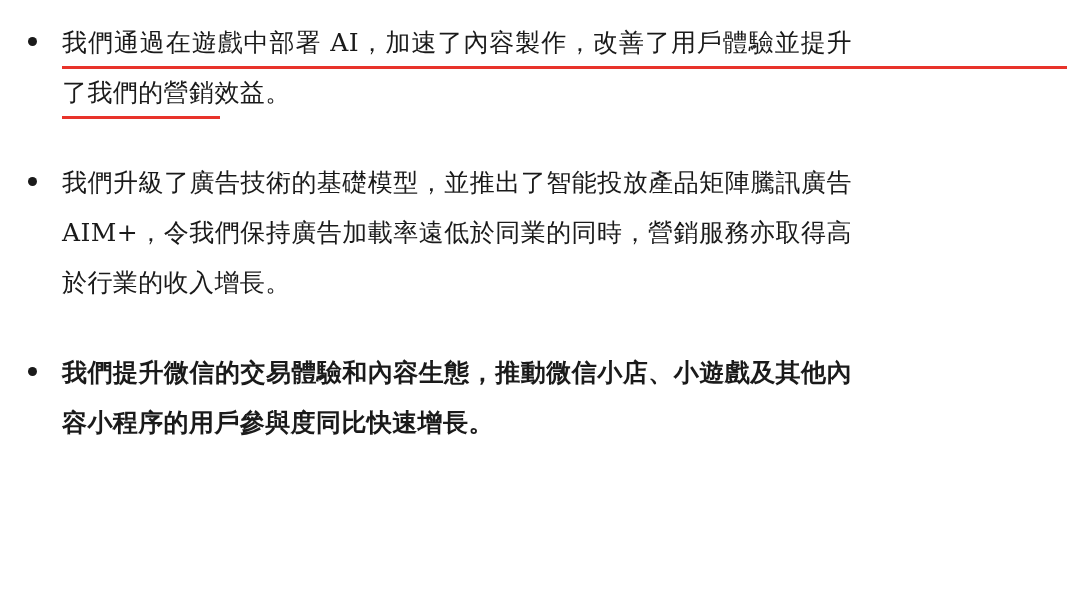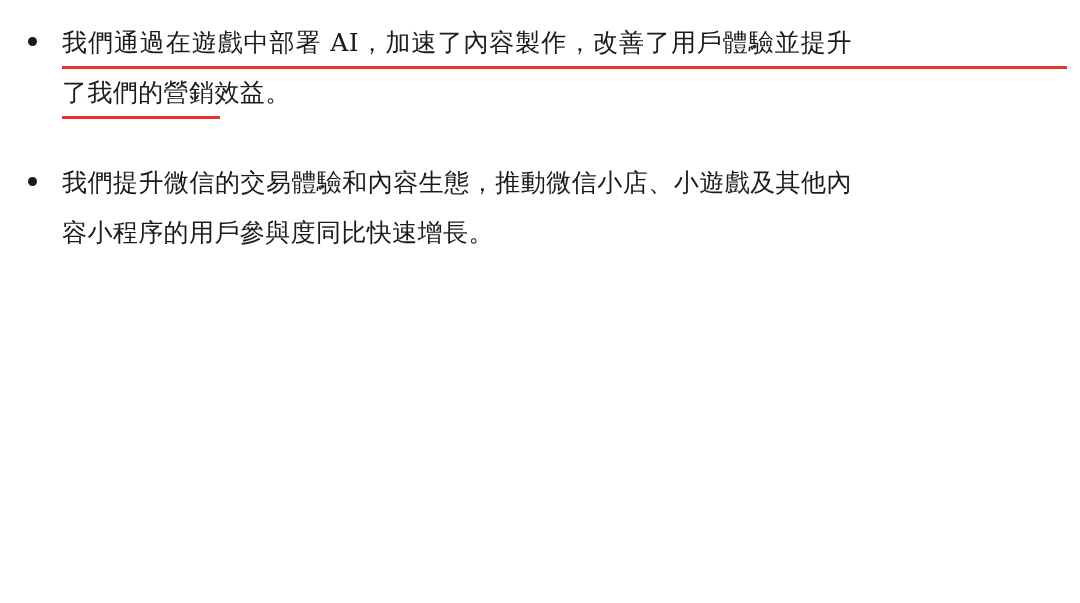--- a/index.html
+++ b/index.html
@@ -32,20 +32,21 @@
     padding-left: 42px;
     margin-bottom: 40px;
     font-size: 25px;
     line-height: 50px;
     letter-spacing: 0.4px;
     text-align: justify;
     text-justify: inter-ideograph;
   }
   .bullet-item:last-child {
     margin-bottom: 0;
+    font-weight: bold;
   }
   .bullet-dot {
     position: absolute;
     left: 8px;
     top: 19px;
     width: 9px;
     height: 9px;
     border-radius: 50%;
     background: #1a1a1a;
   }
@@ -73,20 +74,24 @@
 <div class="page">
   <ul class="bullet-list">
 
     <li class="bullet-item underlined">
       <span class="bullet-dot"></span>
       <span class="para-text">我們通過在遊戲中部署 AI，加速了內容製作，改善了用戶體驗並提升了我們的營銷效益。</span>
       <span class="ul-line ul-1"></span>
       <span class="ul-line ul-2"></span>
     </li>
 
+    <li class="bullet-item">
+      <span class="bullet-dot"></span>
+      <span class="para-text">我們升級了廣告技術的基礎模型，並推出了智能投放產品矩陣騰訊廣告 AIM+，令我們保持廣告加載率遠低於同業的同時，營銷服務亦取得高於行業的收入增長。</span>
+    </li>
 
 
     <li class="bullet-item">
       <span class="bullet-dot"></span>
       <span class="para-text">我們提升微信的交易體驗和內容生態，推動微信小店、小遊戲及其他內容小程序的用戶參與度同比快速增長。</span>
     </li>
 
   </ul>
 </div>
 

